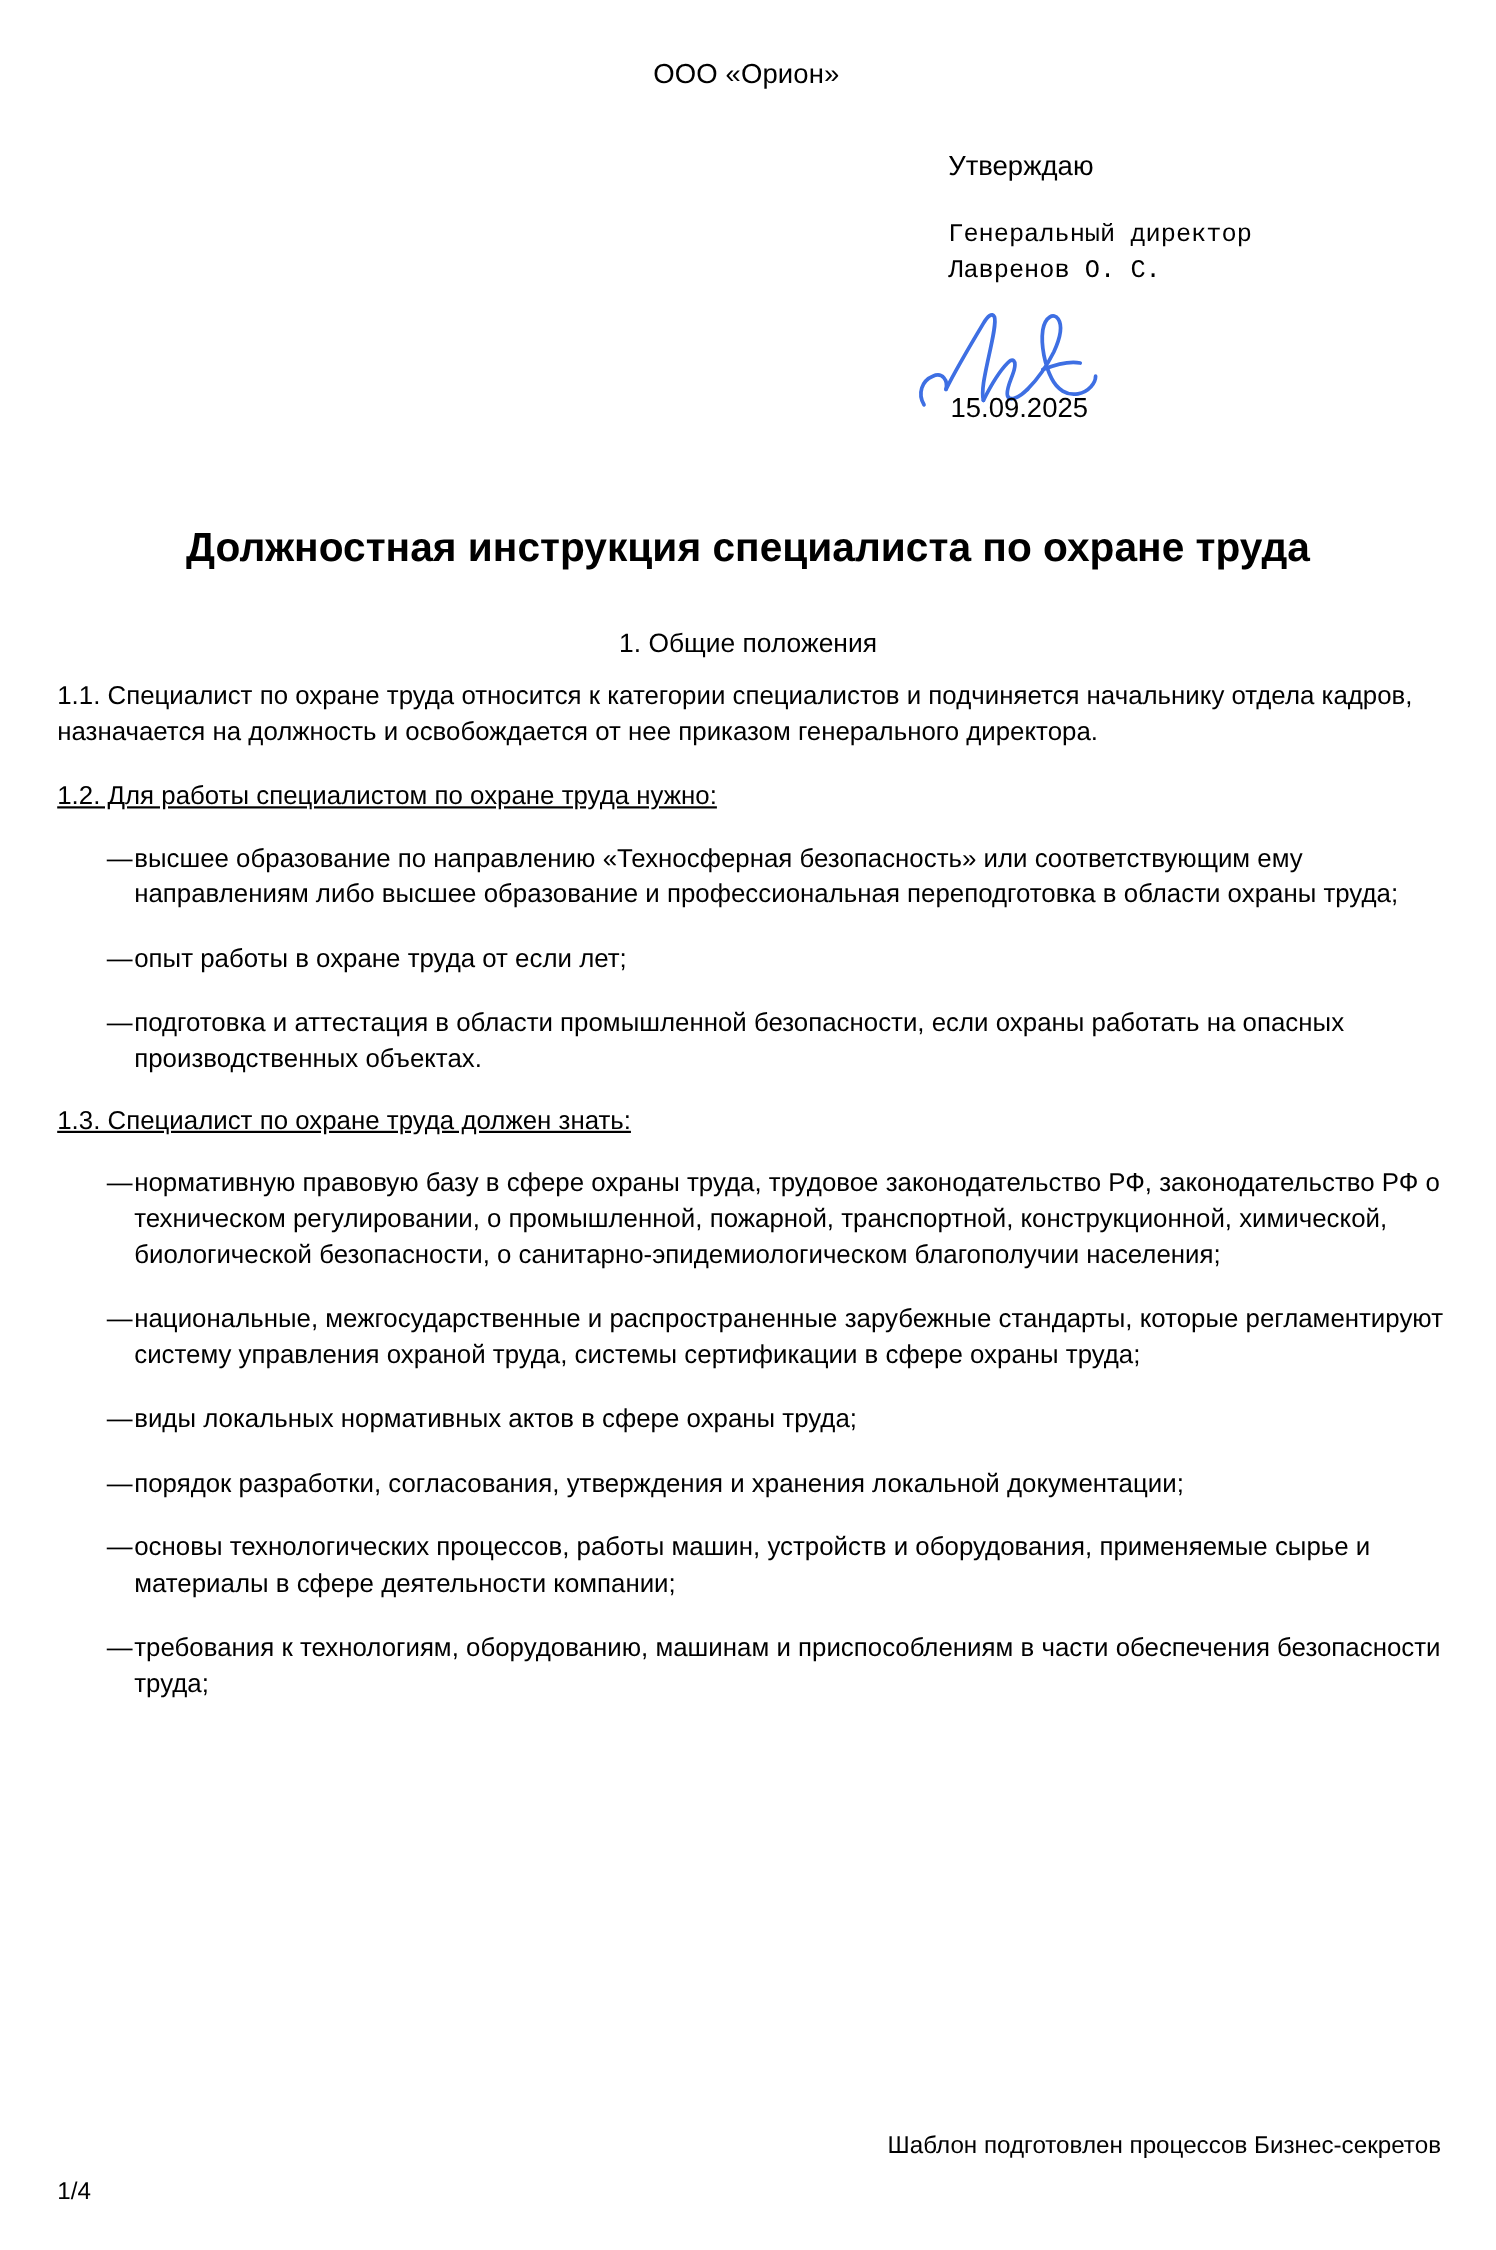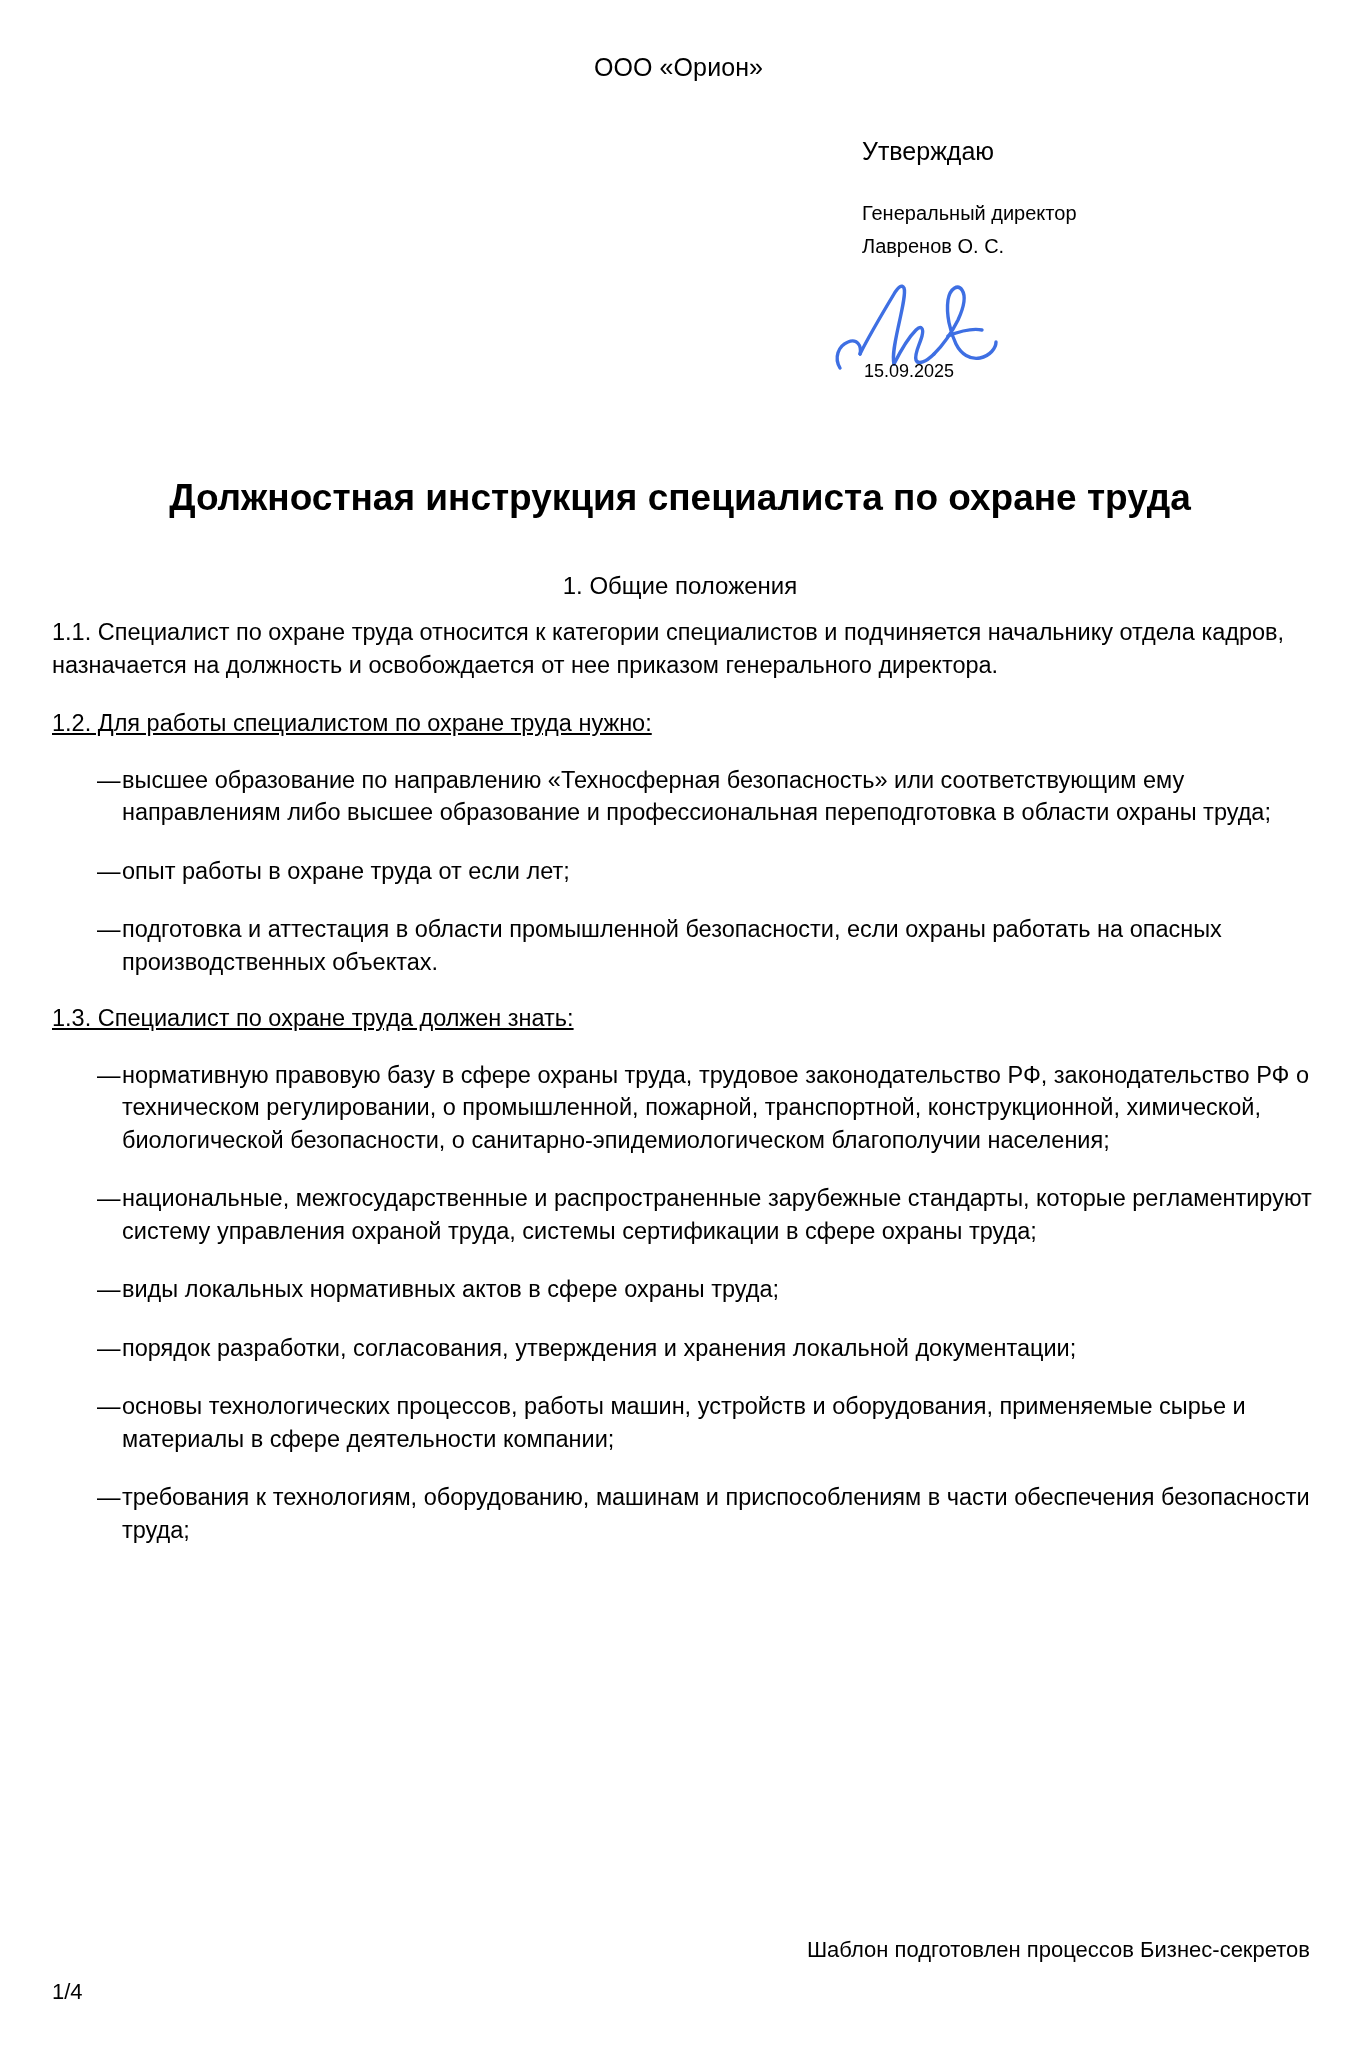--- a/index.html
+++ b/index.html
@@ -41,43 +41,44 @@
   }
   .approval-line {
     font-size: 25px;
     line-height: 31px;
     white-space: nowrap;
   }
   .approval-gap {
     height: 30px;
   }
   .approval-role {
-    font-size: 20px;
+    font-size: 23px;
     line-height: 33px;
     white-space: nowrap;
+    font-family: Liberation Mono, monospace;
   }
 
   
   .sig-area {
     position: absolute;
     left: 824px;
     top: 276px;
     width: 320px;
     height: 110px;
   }
   .sig-svg {
     position: absolute;
     left: 0;
     top: 0;
   }
   .sig-date {
     position: absolute;
     left: 40px;
     top: 80px;
-    font-size: 18px;
+    font-size: 25px;
     line-height: 30px;
     white-space: nowrap;
   }
 
   
   .doc-title {
     position: absolute;
     left: 0;
     top: 450px;
     width: 1360px;

